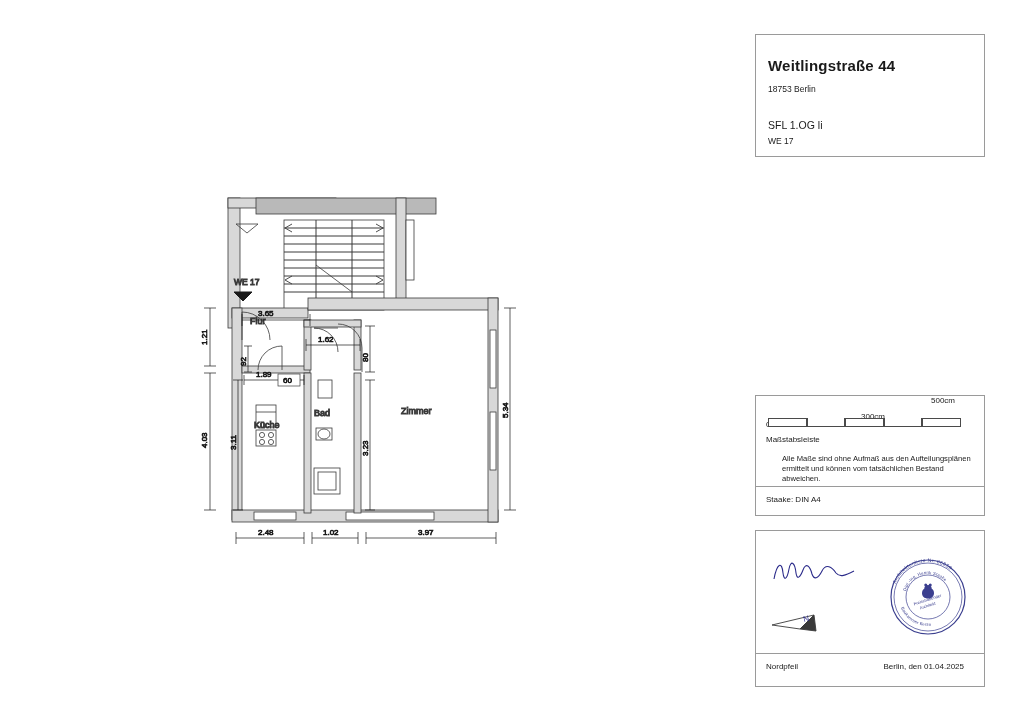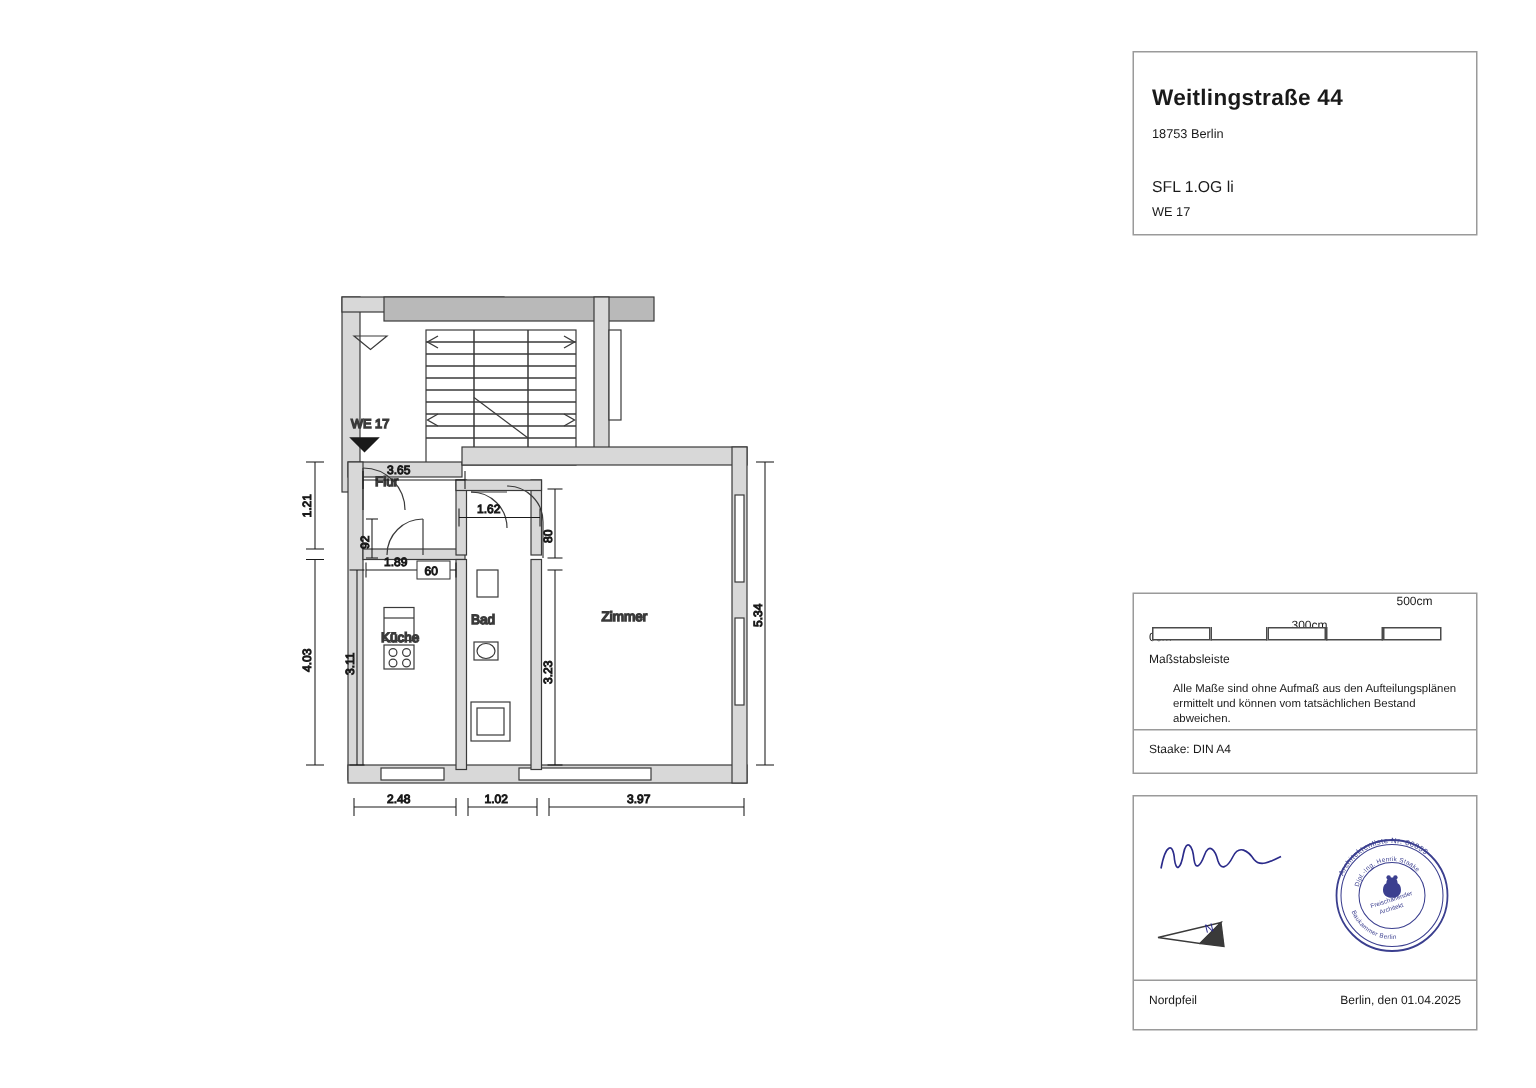--- a/index.html
+++ b/index.html
@@ -24,21 +24,21 @@
   #scale-bar{position:absolute;left:12px;top:22px;width:193px;height:9px;}
   #scale-bar .seg{position:absolute;top:0;height:9px;border:0.8px solid #4a4a4a;box-sizing:border-box;}
   #scale-block .cap{position:absolute;left:10px;top:39px;font-size:8px;}
   #scale-block .note{position:absolute;left:10px;top:58px;width:200px;font-size:7.6px;line-height:1.32;margin-left:16px;}
   #scale-block .fmt{position:absolute;left:10px;top:99px;font-size:8px;}
   #scale-div{position:absolute;left:0;top:90px;width:100%;height:1px;background:#9a9a9a;}
 
   
   #sign-block{left:755px;top:530px;width:228px;height:155px;}
   #sign-block .north-label{position:absolute;left:10px;top:131px;font-size:8px;text-align:center;}
-  #sign-block .date-label{position:absolute;right:10px;top:131px;font-size:8px;}
+  #sign-block .date-label{position:absolute;right:20px;top:131px;font-size:8px;}
   #sign-div{position:absolute;left:0;top:122px;width:100%;height:1px;background:#9a9a9a;}
 
   .stamp{position:absolute;left:126px;top:20px;width:92px;height:92px;}
 
   
   #floorplan{position:absolute;left:196px;top:180px;width:360px;height:380px;}
   svg{display:block;}
   .dimtxt{font-size:8px;font-family:"Liberation Sans",sans-serif;fill:#1a1a1a;}
   .roomtxt{font-size:9px;font-family:"Liberation Sans",sans-serif;fill:#1a1a1a;}
   .wetxt{font-size:8.5px;font-family:"Liberation Sans",sans-serif;fill:#1a1a1a;}

